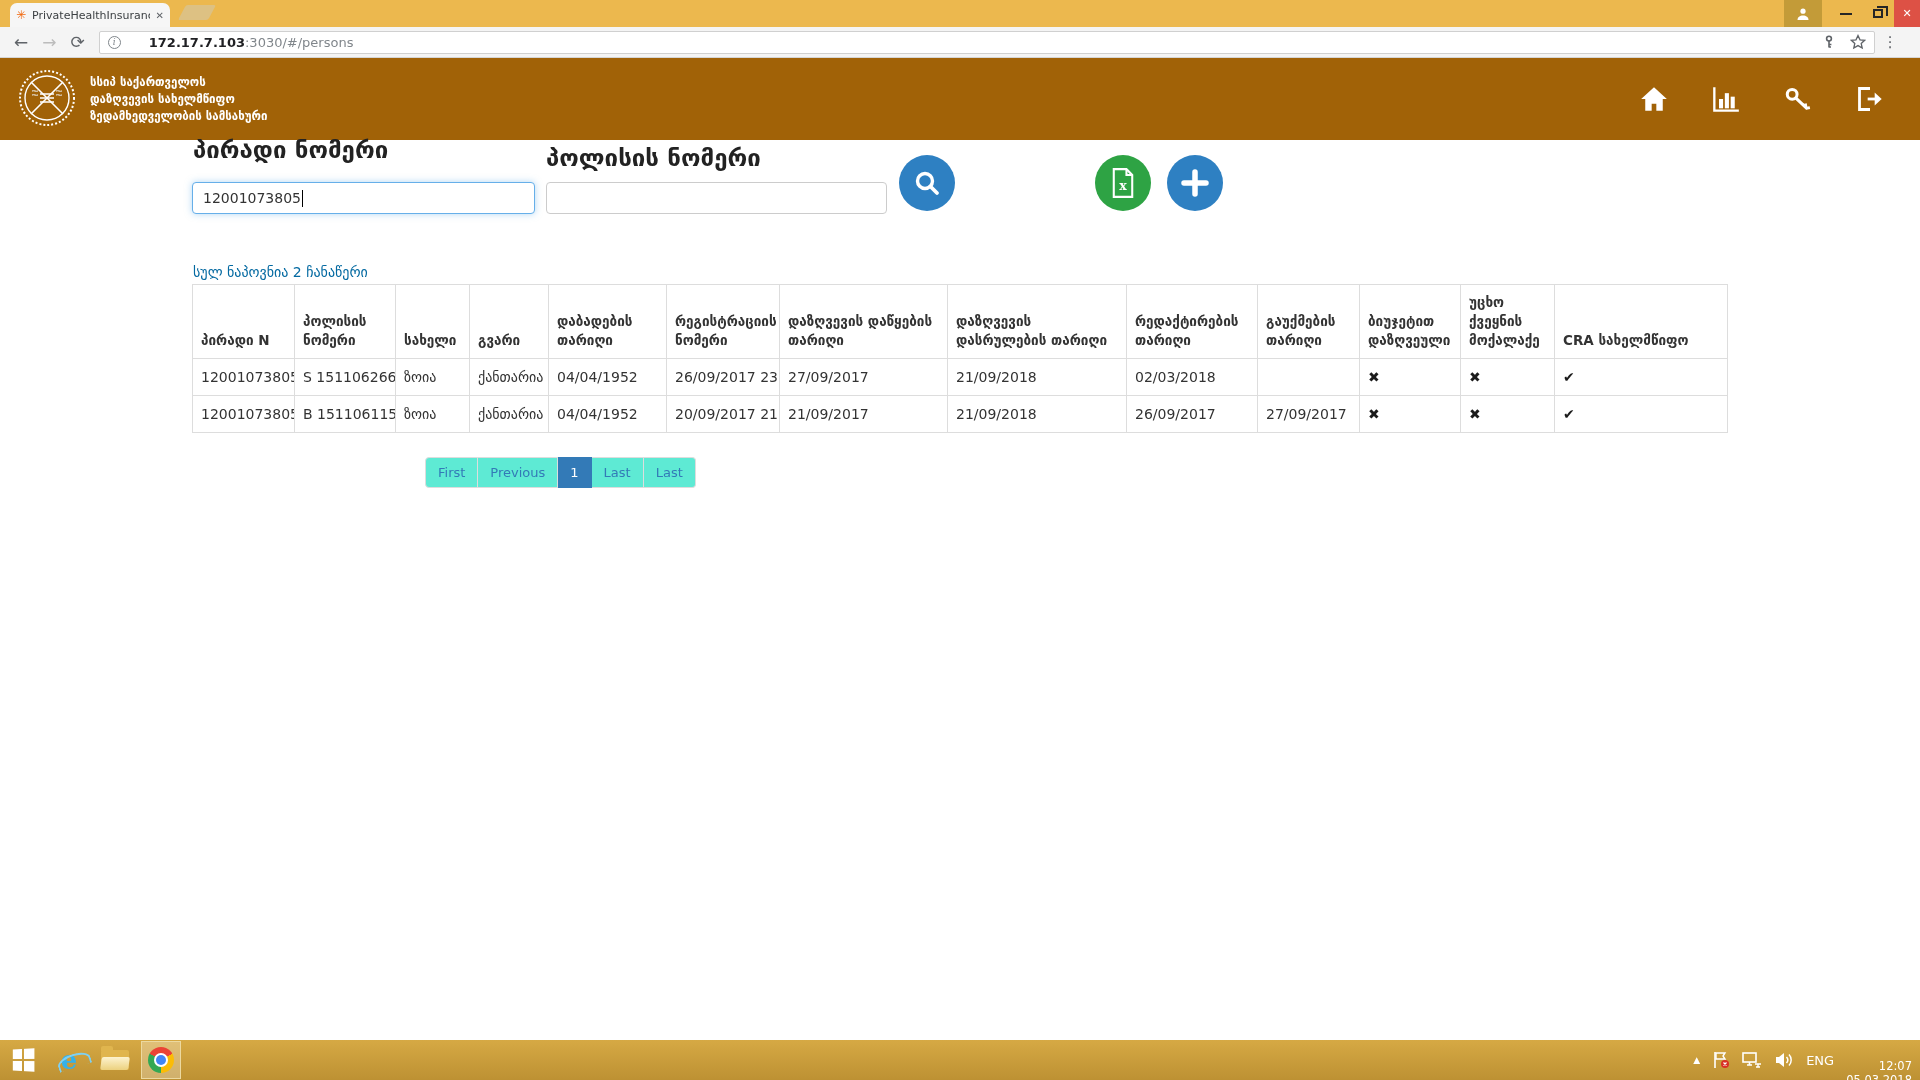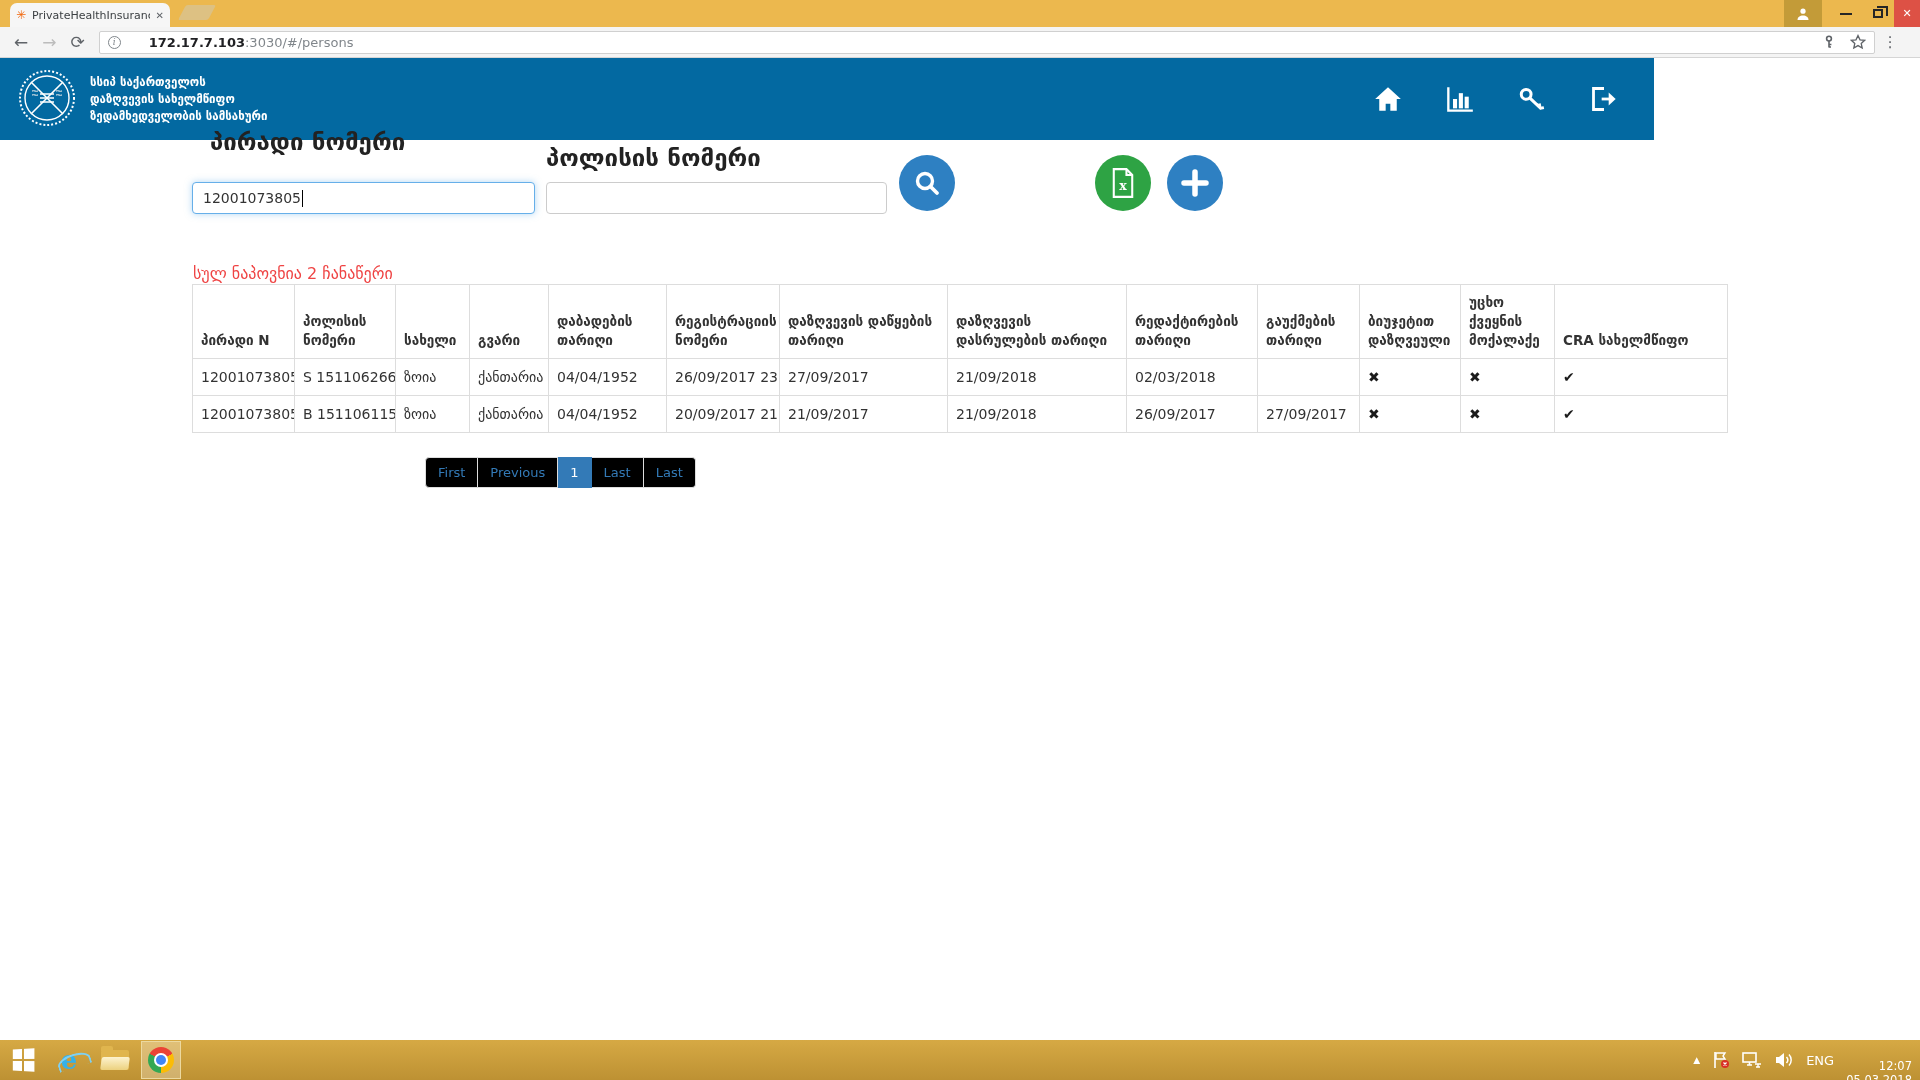--- a/index.html
+++ b/index.html
@@ -34,55 +34,55 @@
   .info-icon { width:13px; height:13px; border:1.5px solid #80868b; border-radius:50%; color:#80868b;
                font-size:9px; display:flex; align-items:center; justify-content:center;
                font-family:"DejaVu Serif",serif; font-style:italic; flex:none; }
   .url { font-size:13px; white-space:nowrap; flex:1; }
   .url .host { color:#202124;margin-left:20px; }
   .url .rest { color:#80868b;margin-top:20px; }
   .omni-right { display:flex; align-items:center; gap:14px; }
   .menu-dots { margin:0 12px 0 8px; color:#5f6368; font-size:15px; letter-spacing:0; }
 
   
-  .appheader { position:absolute; left:0; top:58px; width:1654px; height:82px; background:#0369a1; }
+  .appheader { position:absolute; left:0; top:58px; width:1920px; height:82px; background:#a16207; }
   .logo { position:absolute; left:18px; top:11px; width:58px; height:58px; }
   .org { position:absolute; left:90px; top:16px; color:#fff; font-size:11.5px; font-weight:bold; line-height:17px; }
   .hicons { position:absolute; right:36px; top:0; height:82px; display:flex; align-items:center; gap:44px; }
   .hicon { width:28px; height:28px; display:flex; align-items:center; justify-content:center; cursor:pointer; }
 
   
   .field-label { position:absolute; font-size:24px; font-weight:bold; color:#222; }
-  .lbl1 { left:193px; top:128px;margin-left:17px; }
+  .lbl1 { left:193px; top:136px; }
   .lbl2 { left:546px; top:144px; }
   .fake-input { position:absolute; top:182px; height:32px; background:#fff; border:1px solid #ccc;
                 border-radius:4px; font-size:14px; color:#333; display:flex; align-items:center; padding:0 10px; }
   .inp1 { left:192px; width:343px; border-color:#66afe9; box-shadow:0 0 7px rgba(102,175,233,.5); }
   .inp2 { left:546px; width:341px; }
   .caret { width:1px; height:17px; background:#000; margin-left:1px; animation:blink 1s steps(1) infinite; }
   @keyframes blink { 50% { opacity:0; } }
   .circle-btn { position:absolute; top:155px; width:56px; height:56px; border-radius:50%; border:none;
                 display:flex; align-items:center; justify-content:center; cursor:pointer; }
   .btn-search { left:899px; background:#2e80c2; }
   .btn-excel { left:1095px; background:#2ea344; }
   .btn-add   { left:1167px; background:#2e80c2; }
 
   
-  .count { position:absolute; left:193px; top:264px; font-size:16px; color:#ef4444; }
+  .count { position:absolute; left:193px; top:264px; font-size:14px; color:#0369a1; }
   table.results { position:absolute; left:192px; top:284px; width:1535px; border-collapse:collapse;
                   table-layout:fixed; font-size:14px; color:#333; }
   .results th { border:1px solid #ddd; padding:8px; text-align:left; vertical-align:bottom;
                 font-size:13.5px; font-weight:bold; line-height:19px; }
   .results td { border:1px solid #ddd; padding:8px; height:37px; vertical-align:middle;
                 white-space:nowrap; overflow:hidden; }
   .results td.mk { font-weight:bold; font-size:14px; color:#1b1b1b; }
 
   
   .pagination { position:absolute; left:425px; top:457px; display:inline-flex; }
-  .page-item { padding:6px 12px; border:1px solid #ddd; border-left:none; background:#000000; color:#337ab7;
+  .page-item { padding:6px 12px; border:1px solid #ddd; border-left:none; background:#5eead4; color:#337ab7;
                font-size:13px; cursor:pointer; line-height:17px; }
   .page-item:first-child { border-left:1px solid #ddd; border-radius:4px 0 0 4px; }
   .page-item:last-child { border-radius:0 4px 4px 0;text-align:right; }
   .page-item.active { background:#337ab7; border-color:#337ab7; color:#fff; }
 
   
   .taskbar { position:absolute; left:0; top:1040px; width:1920px; height:40px;
              background:linear-gradient(#d6a944,#bd9133); display:flex; align-items:center; }
   .tb-btn { width:46px; height:40px; display:flex; align-items:center; justify-content:center; }
   .tb-btn.active { background:rgba(255,255,255,.28); border:1px solid #ecd9a0; width:40px; height:38px; margin:0 3px; }

